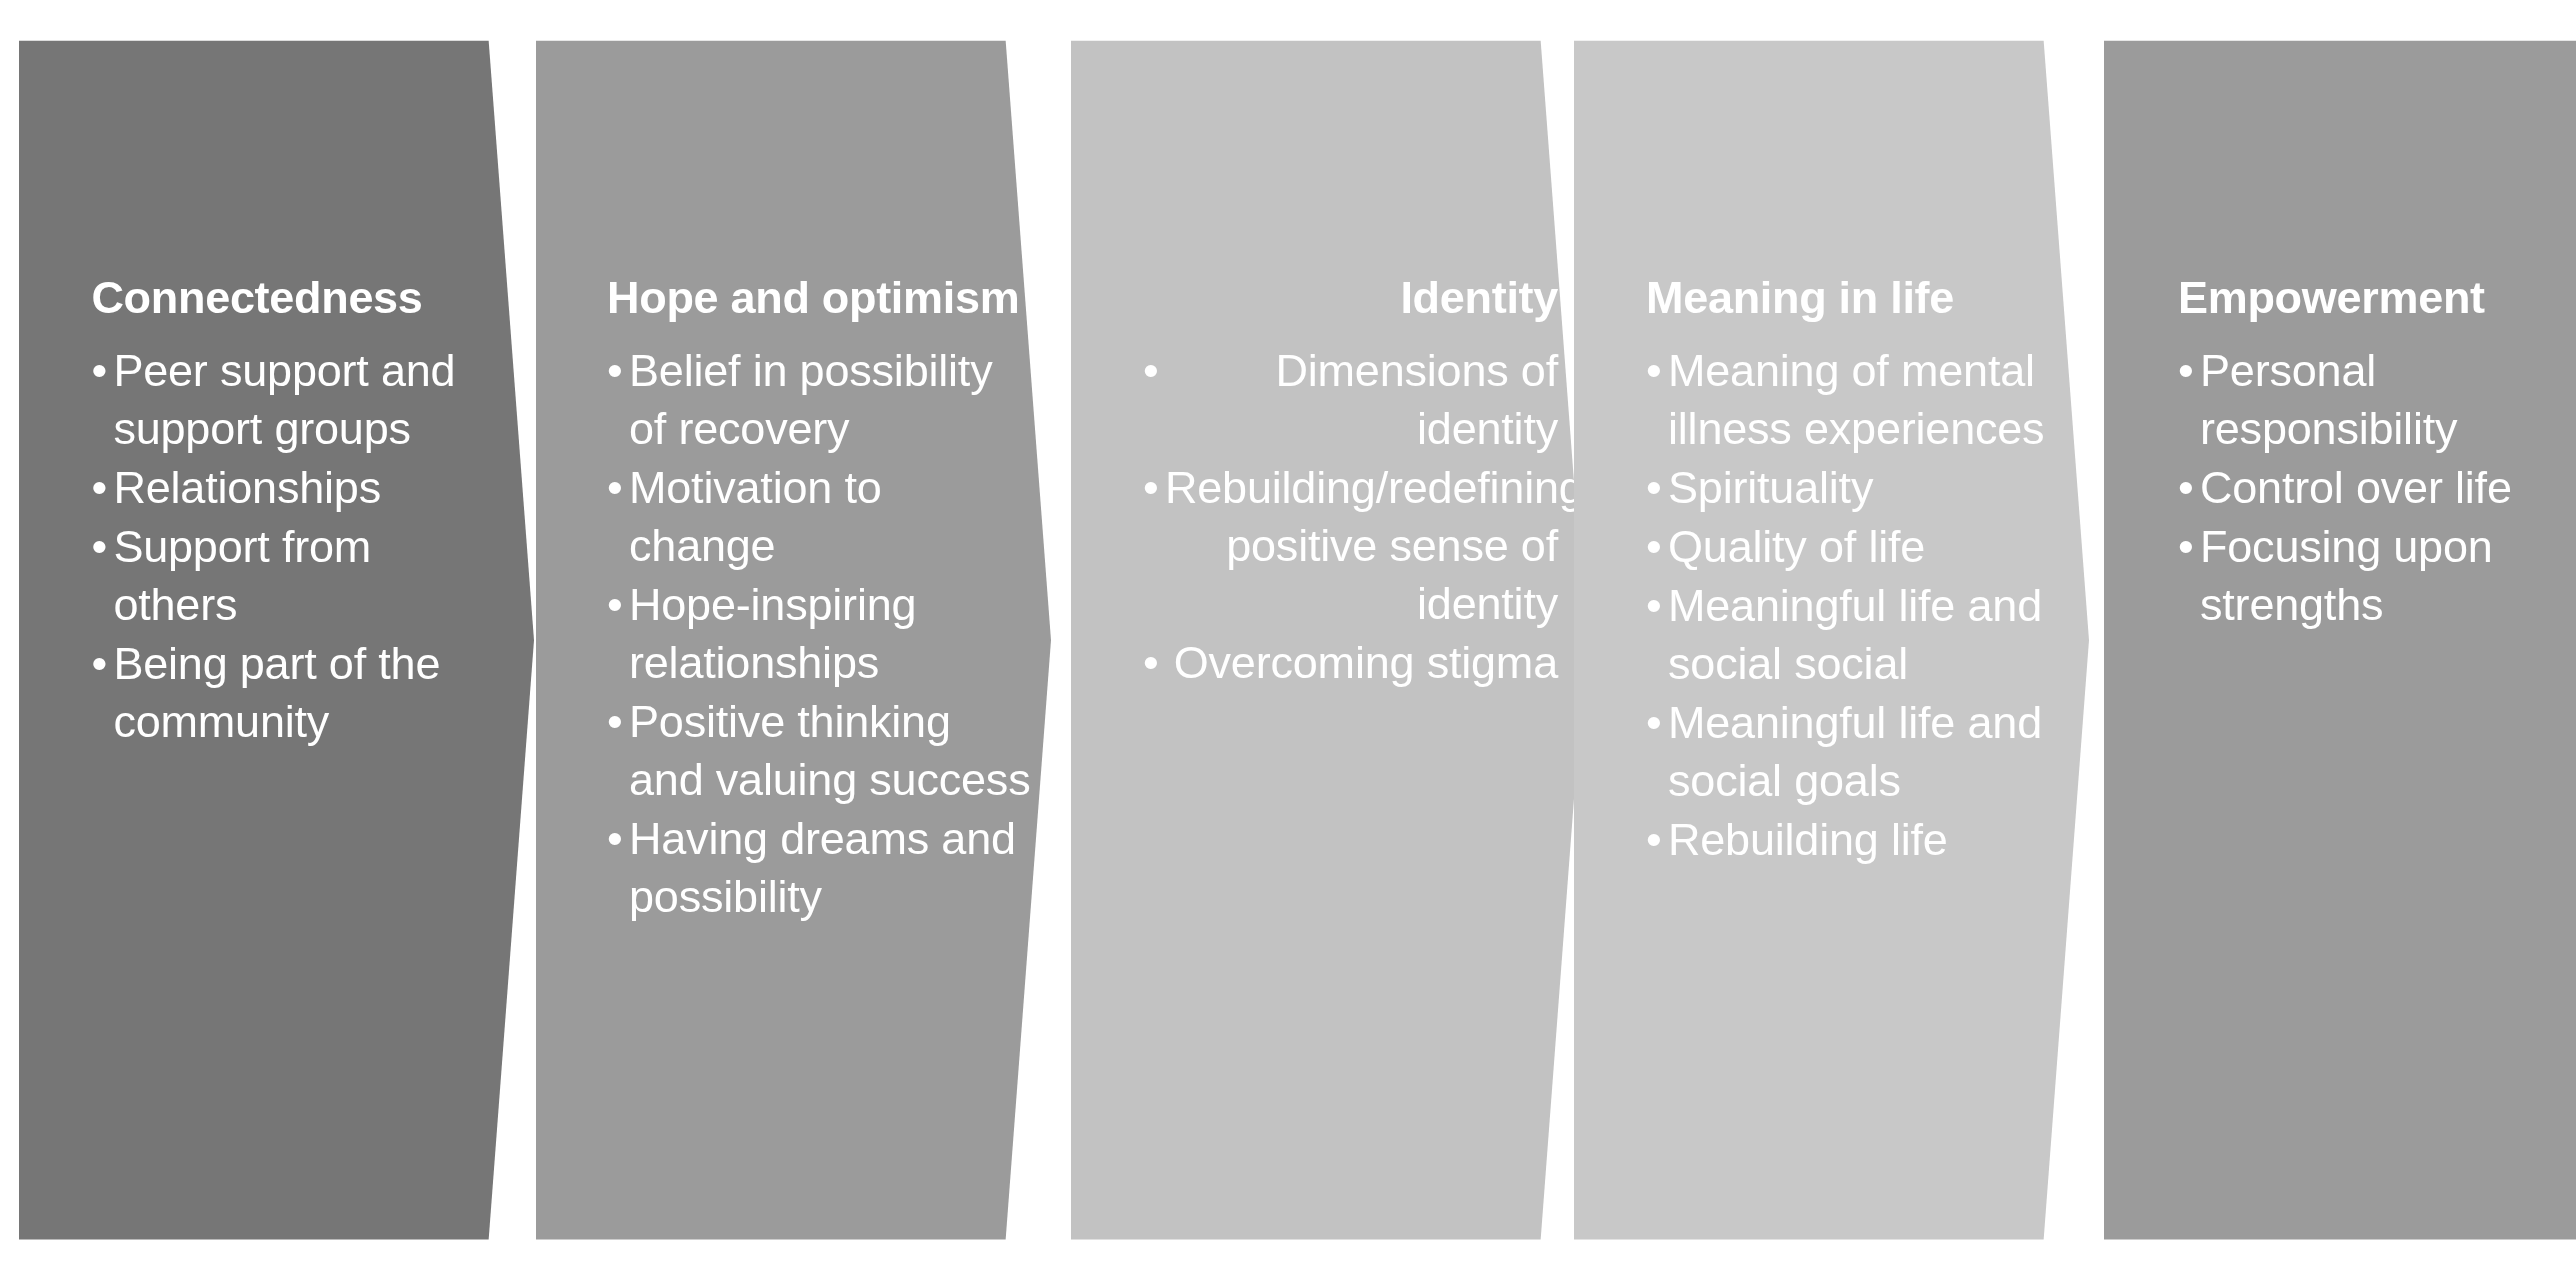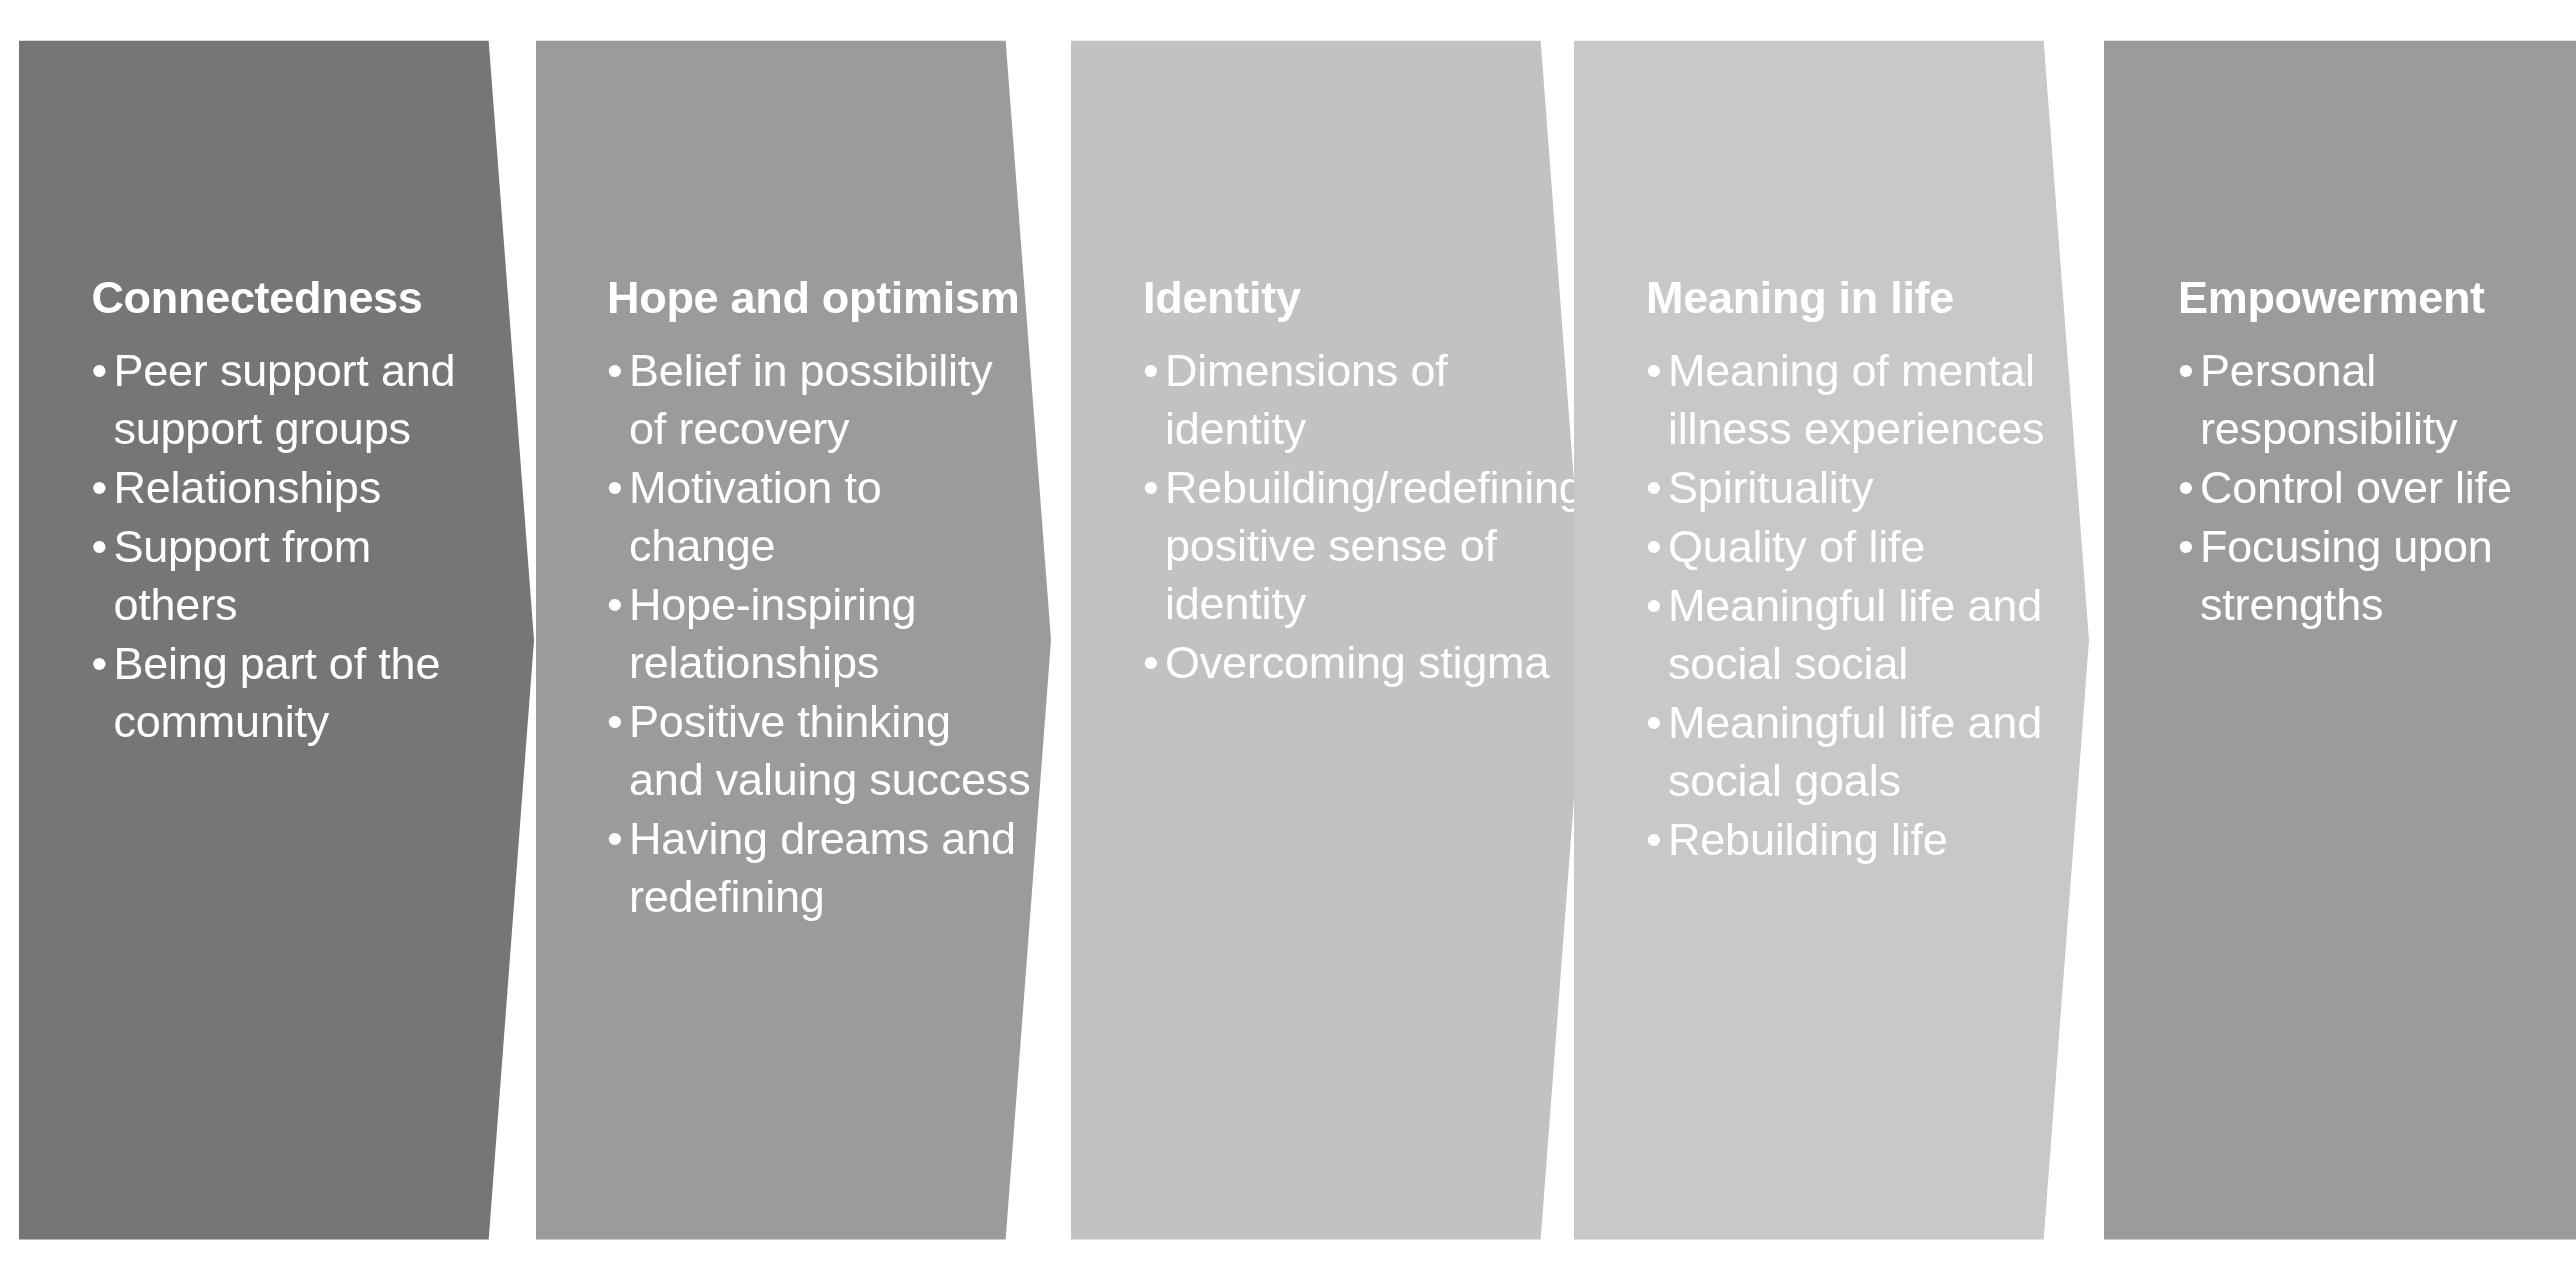--- a/index.html
+++ b/index.html
@@ -108,25 +108,25 @@
       <svg class="chevron-shape" viewBox="0 0 795 1954" preserveAspectRatio="none">
         <polygon points="0,63 725,63 795,988 725,1913 0,1913" fill="#9b9b9b"></polygon>
       </svg>
       <div class="chevron-content" style="color: rgb(255, 255, 255);">
         <div class="chevron-title">Hope and optimism</div>
         <ul class="bullet-list">
           <li class="bullet-item"><span class="bullet-dot">•</span><span class="bullet-text">Belief in possibility of recovery</span></li>
           <li class="bullet-item"><span class="bullet-dot">•</span><span class="bullet-text">Motivation to change</span></li>
           <li class="bullet-item"><span class="bullet-dot">•</span><span class="bullet-text">Hope-inspiring relationships</span></li>
           <li class="bullet-item"><span class="bullet-dot">•</span><span class="bullet-text">Positive thinking and valuing success</span></li>
-          <li class="bullet-item"><span class="bullet-dot">•</span><span class="bullet-text">Having dreams and redefining</span></li>
+          <li class="bullet-item"><span class="bullet-dot">•</span><span class="bullet-text">Having dreams and possibility</span></li>
         </ul>
       </div>
     </div>
-    <div class="chevron" id="col-2" style="left: 1071px; width: 515px;">
+    <div class="chevron" id="col-2" style="left: 1071px; width: 515px; text-align: right;">
       <svg class="chevron-shape" viewBox="0 0 795 1954" preserveAspectRatio="none">
         <polygon points="0,63 725,63 795,988 725,1913 0,1913" fill="#c2c2c2"></polygon>
       </svg>
       <div class="chevron-content" style="color: rgb(255, 255, 255);">
         <div class="chevron-title">Identity</div>
         <ul class="bullet-list">
           <li class="bullet-item"><span class="bullet-dot">•</span><span class="bullet-text">Dimensions of identity</span></li>
           <li class="bullet-item"><span class="bullet-dot">•</span><span class="bullet-text">Rebuilding/redefining positive sense of identity</span></li>
           <li class="bullet-item"><span class="bullet-dot">•</span><span class="bullet-text">Overcoming stigma</span></li>
         </ul>

